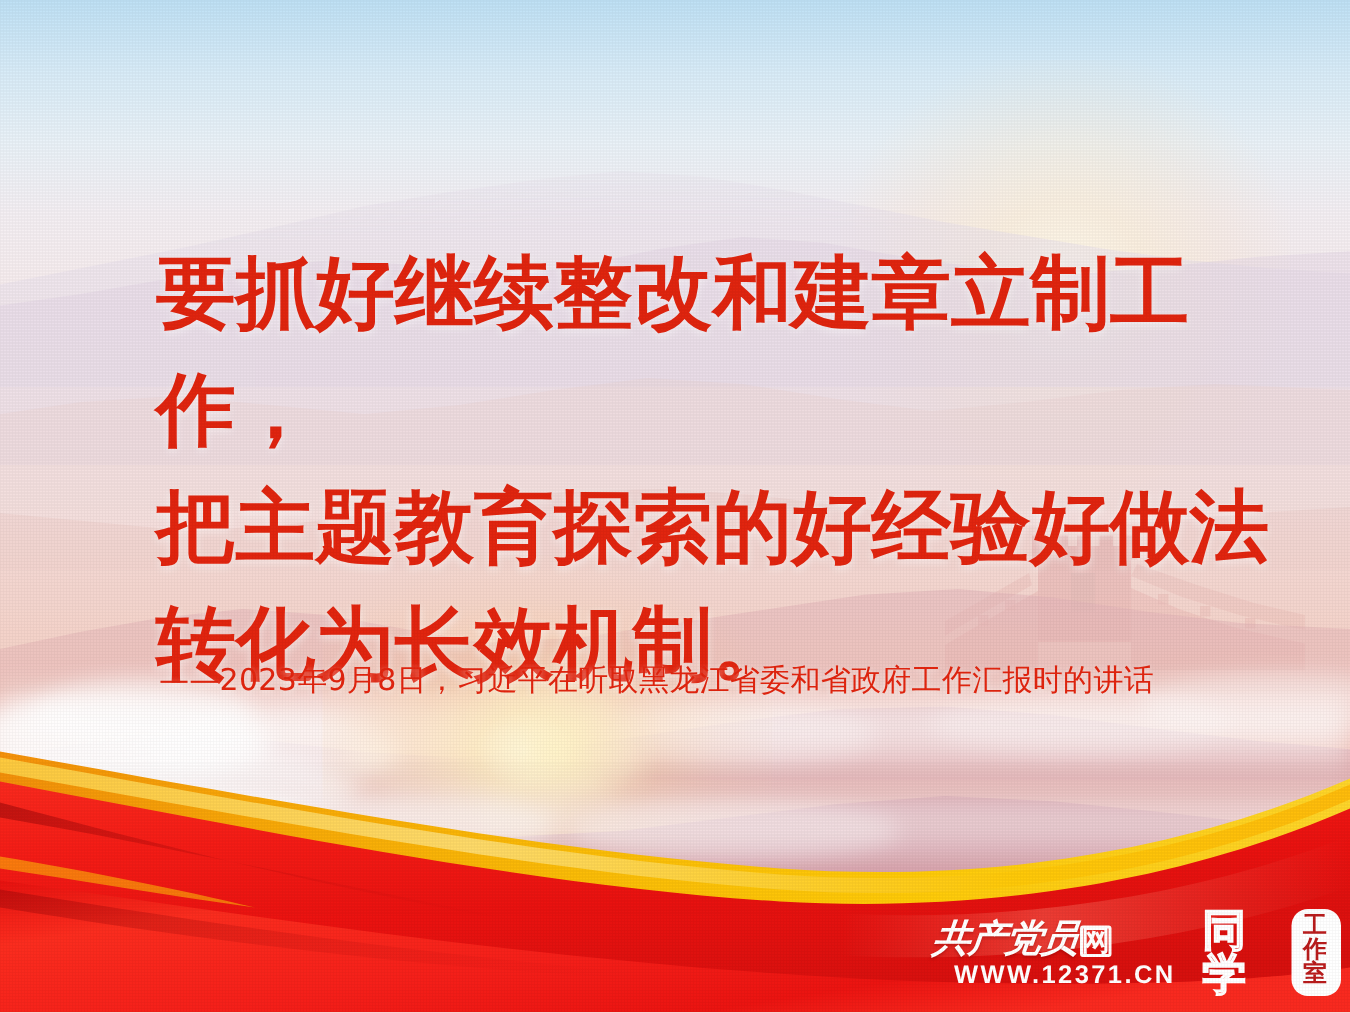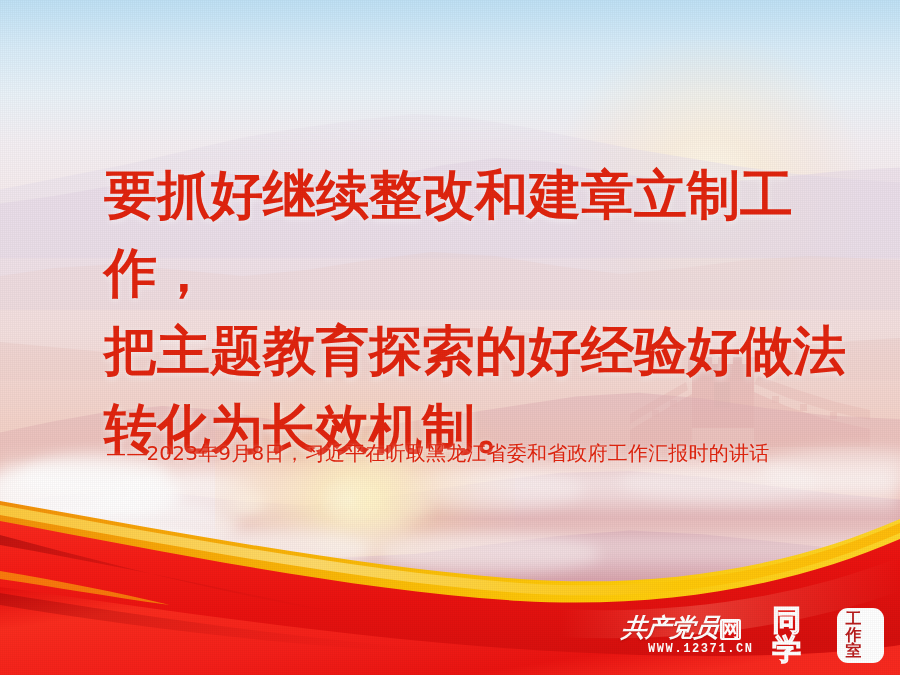--- a/index.html
+++ b/index.html
@@ -140,28 +140,28 @@
     text-shadow:0 1px 2px rgba(120,0,0,.35);
   }
   .logo-cn .boxch{
     color:#fff;font-family:"DejaVu Sans","Liberation Sans",sans-serif;
     font-size:19px;font-weight:bold;line-height:1;margin-left:2px;
     border:2px solid #fff;border-radius:2px;padding:0 0px;
     width:21px;height:21px;display:flex;align-items:center;justify-content:center;
     box-sizing:border-box;
   }
   .logo-url{
-    color:#fff;font-family:Liberation Mono, monospace;
-    font-size:12px;font-weight:bold;letter-spacing:1.6px;
-    margin-top:3px;margin-left:26px;line-height:1;
+    color:#fff;font-family:Liberation Sans, sans-serif;
+    font-size:17px;font-weight:bold;letter-spacing:1.6px;
+    margin-top:3px;margin-left:14px;line-height:1;
   }
   .logo-sep{
     width:1px;height:36px;background:rgba(255,255,255,.0);
   }
-  .logo-right{display:flex;align-items:center;gap:25px;}
+  .logo-right{display:flex;gap:25px;}
   .logo-tx{
     color:#fff;font-family:"DejaVu Sans","Liberation Sans",sans-serif;
     font-size:29px;font-weight:bold;line-height:1;
     letter-spacing:1px;
     -webkit-text-stroke:1px #fff;
     color:transparent;
   }
   .logo-badge{
     background:#fff;border-radius:11px;
     padding:3px 8px 4px 8px;margin-left:4px;

